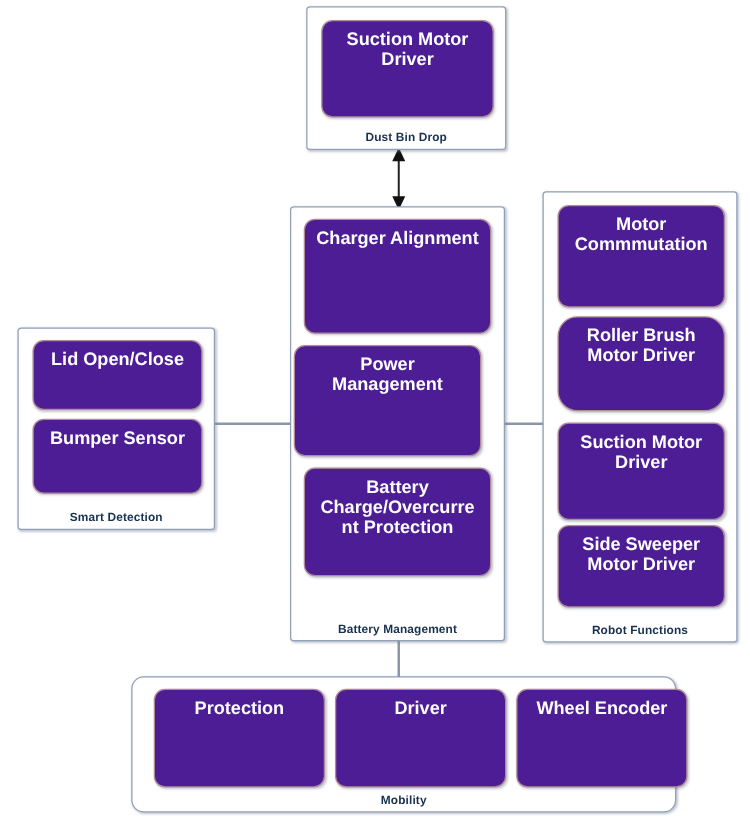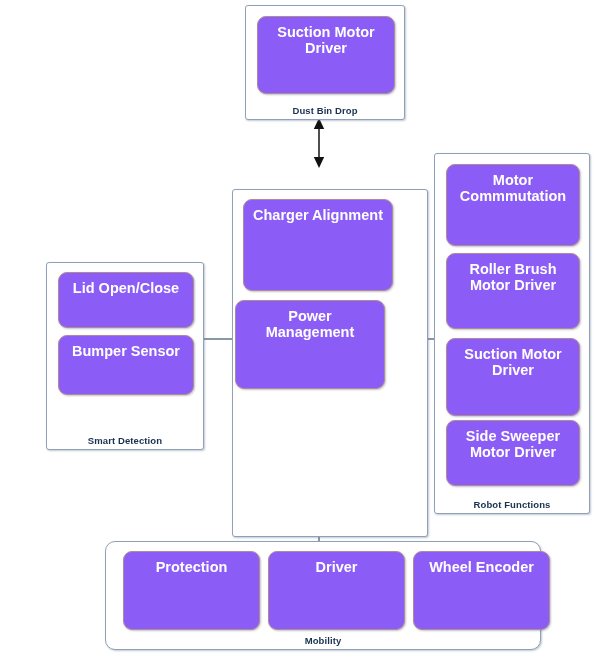--- a/index.html
+++ b/index.html
@@ -37,21 +37,21 @@
     font-weight: 600;
     color: #18314f;
     letter-spacing: 0.1px;
     line-height: 1.1;
   }
 
   
   .node {
     position: absolute;
     box-sizing: border-box;
-    background: #8b5cf6;
+    background: #4c1d95;
     border: 1px solid #b08b93;
     border-radius: 9px;
     color: #ffffff;
     font-weight: bold;
     font-size: 14.5px;
     line-height: 1.12;
     text-align: center;
     padding: 7px 4px 0 4px;
     overflow: hidden;
     box-shadow: 1px 1px 2px rgba(100,110,130,0.40);
@@ -91,46 +91,52 @@
   </div>
 
   <div class="panel" style="left:245px; top:5px; width:160px; height:115px;">
     <div class="node" style="left:11px; top:10px; width:138px; height:78px;">
       <span>Suction Motor</span>
       <span>Driver</span>
     </div>
     <div class="panel-caption">Dust Bin Drop</div>
   </div>
 
-  <div class="panel" style="left:14px; top:262px; width:158px; height:188px;margin-left:32px;">
+  <div class="panel" style="left:14px; top:262px; width:158px; height:162px;">
     <div class="node" style="left:11px; top:9px; width:136px; height:56px;">
       <span>Lid Open/Close</span>
     </div>
     <div class="node" style="left:11px; top:72px; width:136px; height:60px;">
       <span>Bumper Sensor</span>
     </div>
     <div class="panel-caption">Smart Detection</div>
   </div>
 
-  <div class="panel" style="left:232px; top:165px; width:196px; height:348px;margin-top:24px;">
+  <div class="panel" style="left:232px; top:165px; width:172px; height:348px;">
     <div class="node" style="left:10px; top:9px; width:150px; height:92px;">
       <span>Charger Alignment</span>
     </div>
     <div class="node" style="left:2px; top:110px; width:150px; height:89px;">
       <span>Power</span>
       <span>Management</span>
     </div>
+    <div class="node" style="left:10px; top:208px; width:150px; height:87px;">
+      <span>Battery</span>
+      <span>Charge/Overcurre</span>
+      <span>nt Protection</span>
+    </div>
+    <div class="panel-caption">Battery Management</div>
   </div>
 
   <div class="panel" style="left:434px; top:153px; width:156px; height:361px;padding-left:20px;">
     <div class="node" style="left:11px; top:10px; width:134px; height:82px;">
       <span>Motor</span>
       <span>Commmutation</span>
     </div>
-    <div class="node" style="left:11px; top:99px; width:134px; height:76px;">
+    <div class="node" style="left:11px; top:99px; width:134px; height:76px;border-radius:16px;">
       <span>Roller Brush</span>
       <span>Motor Driver</span>
     </div>
     <div class="node" style="left:11px; top:184px; width:134px; height:78px;">
       <span>Suction Motor</span>
       <span>Driver</span>
     </div>
     <div class="node" style="left:11px; top:266px; width:134px; height:66px;">
       <span>Side Sweeper</span>
       <span>Motor Driver</span>

